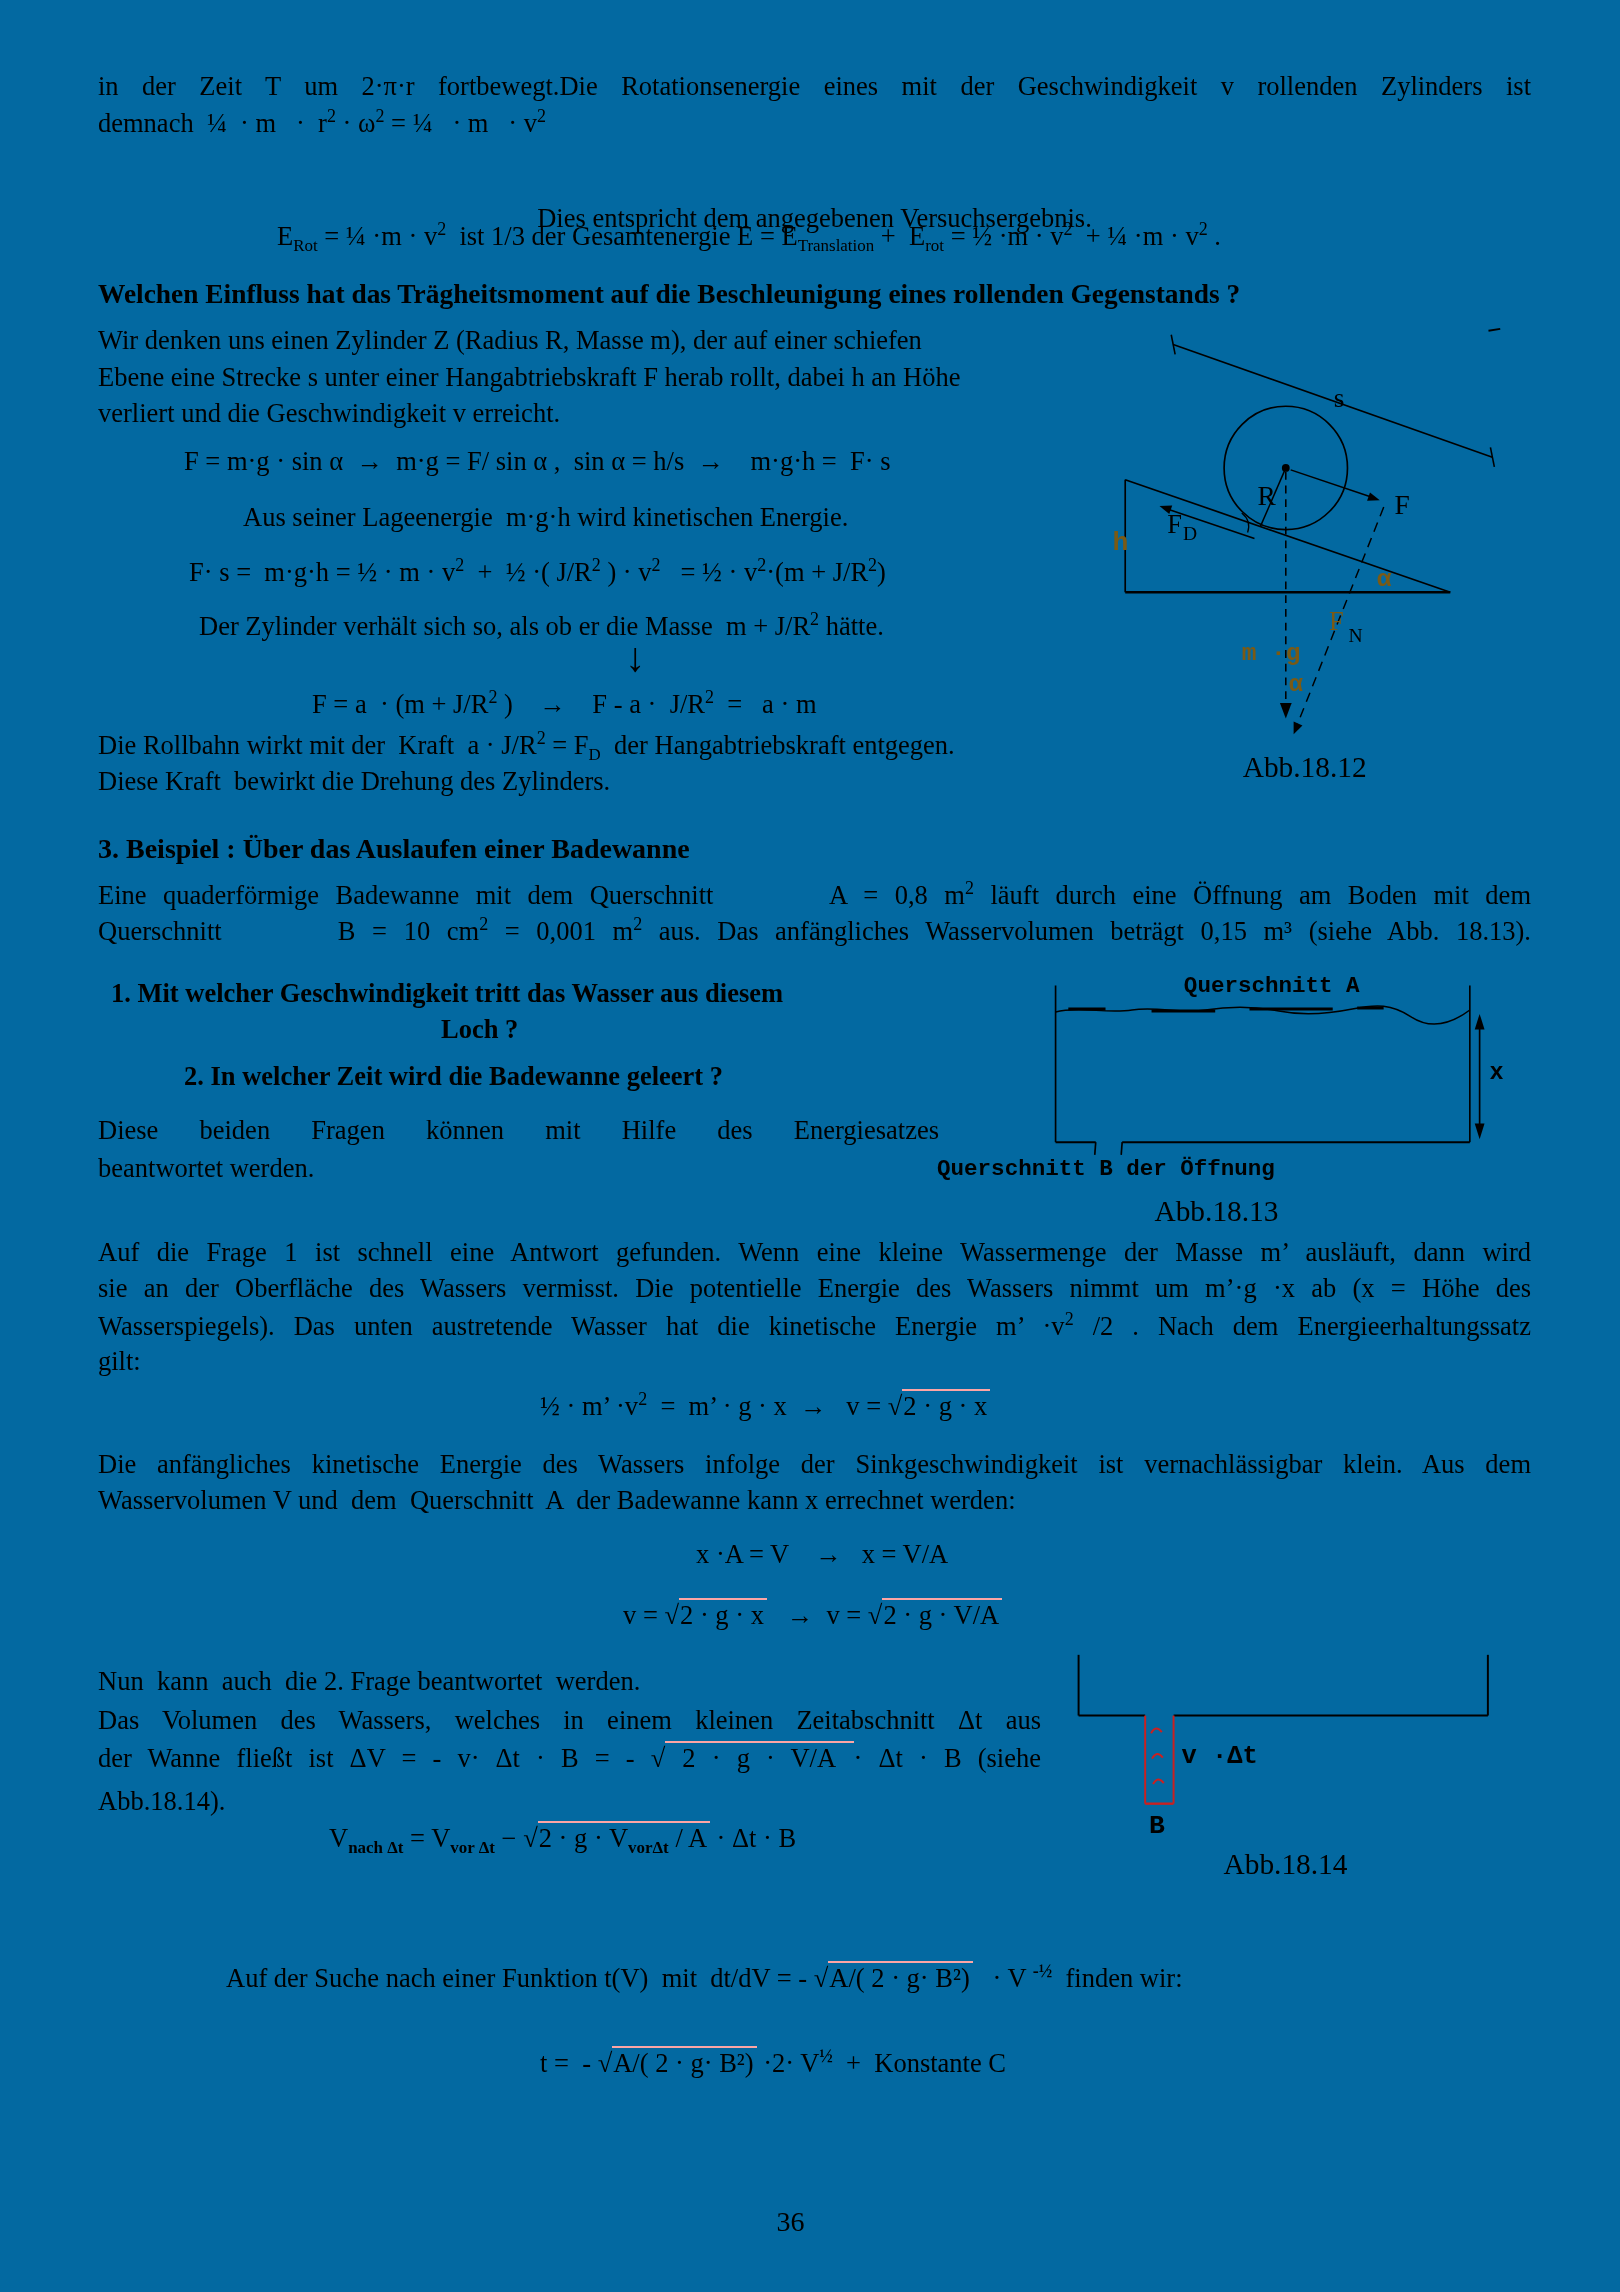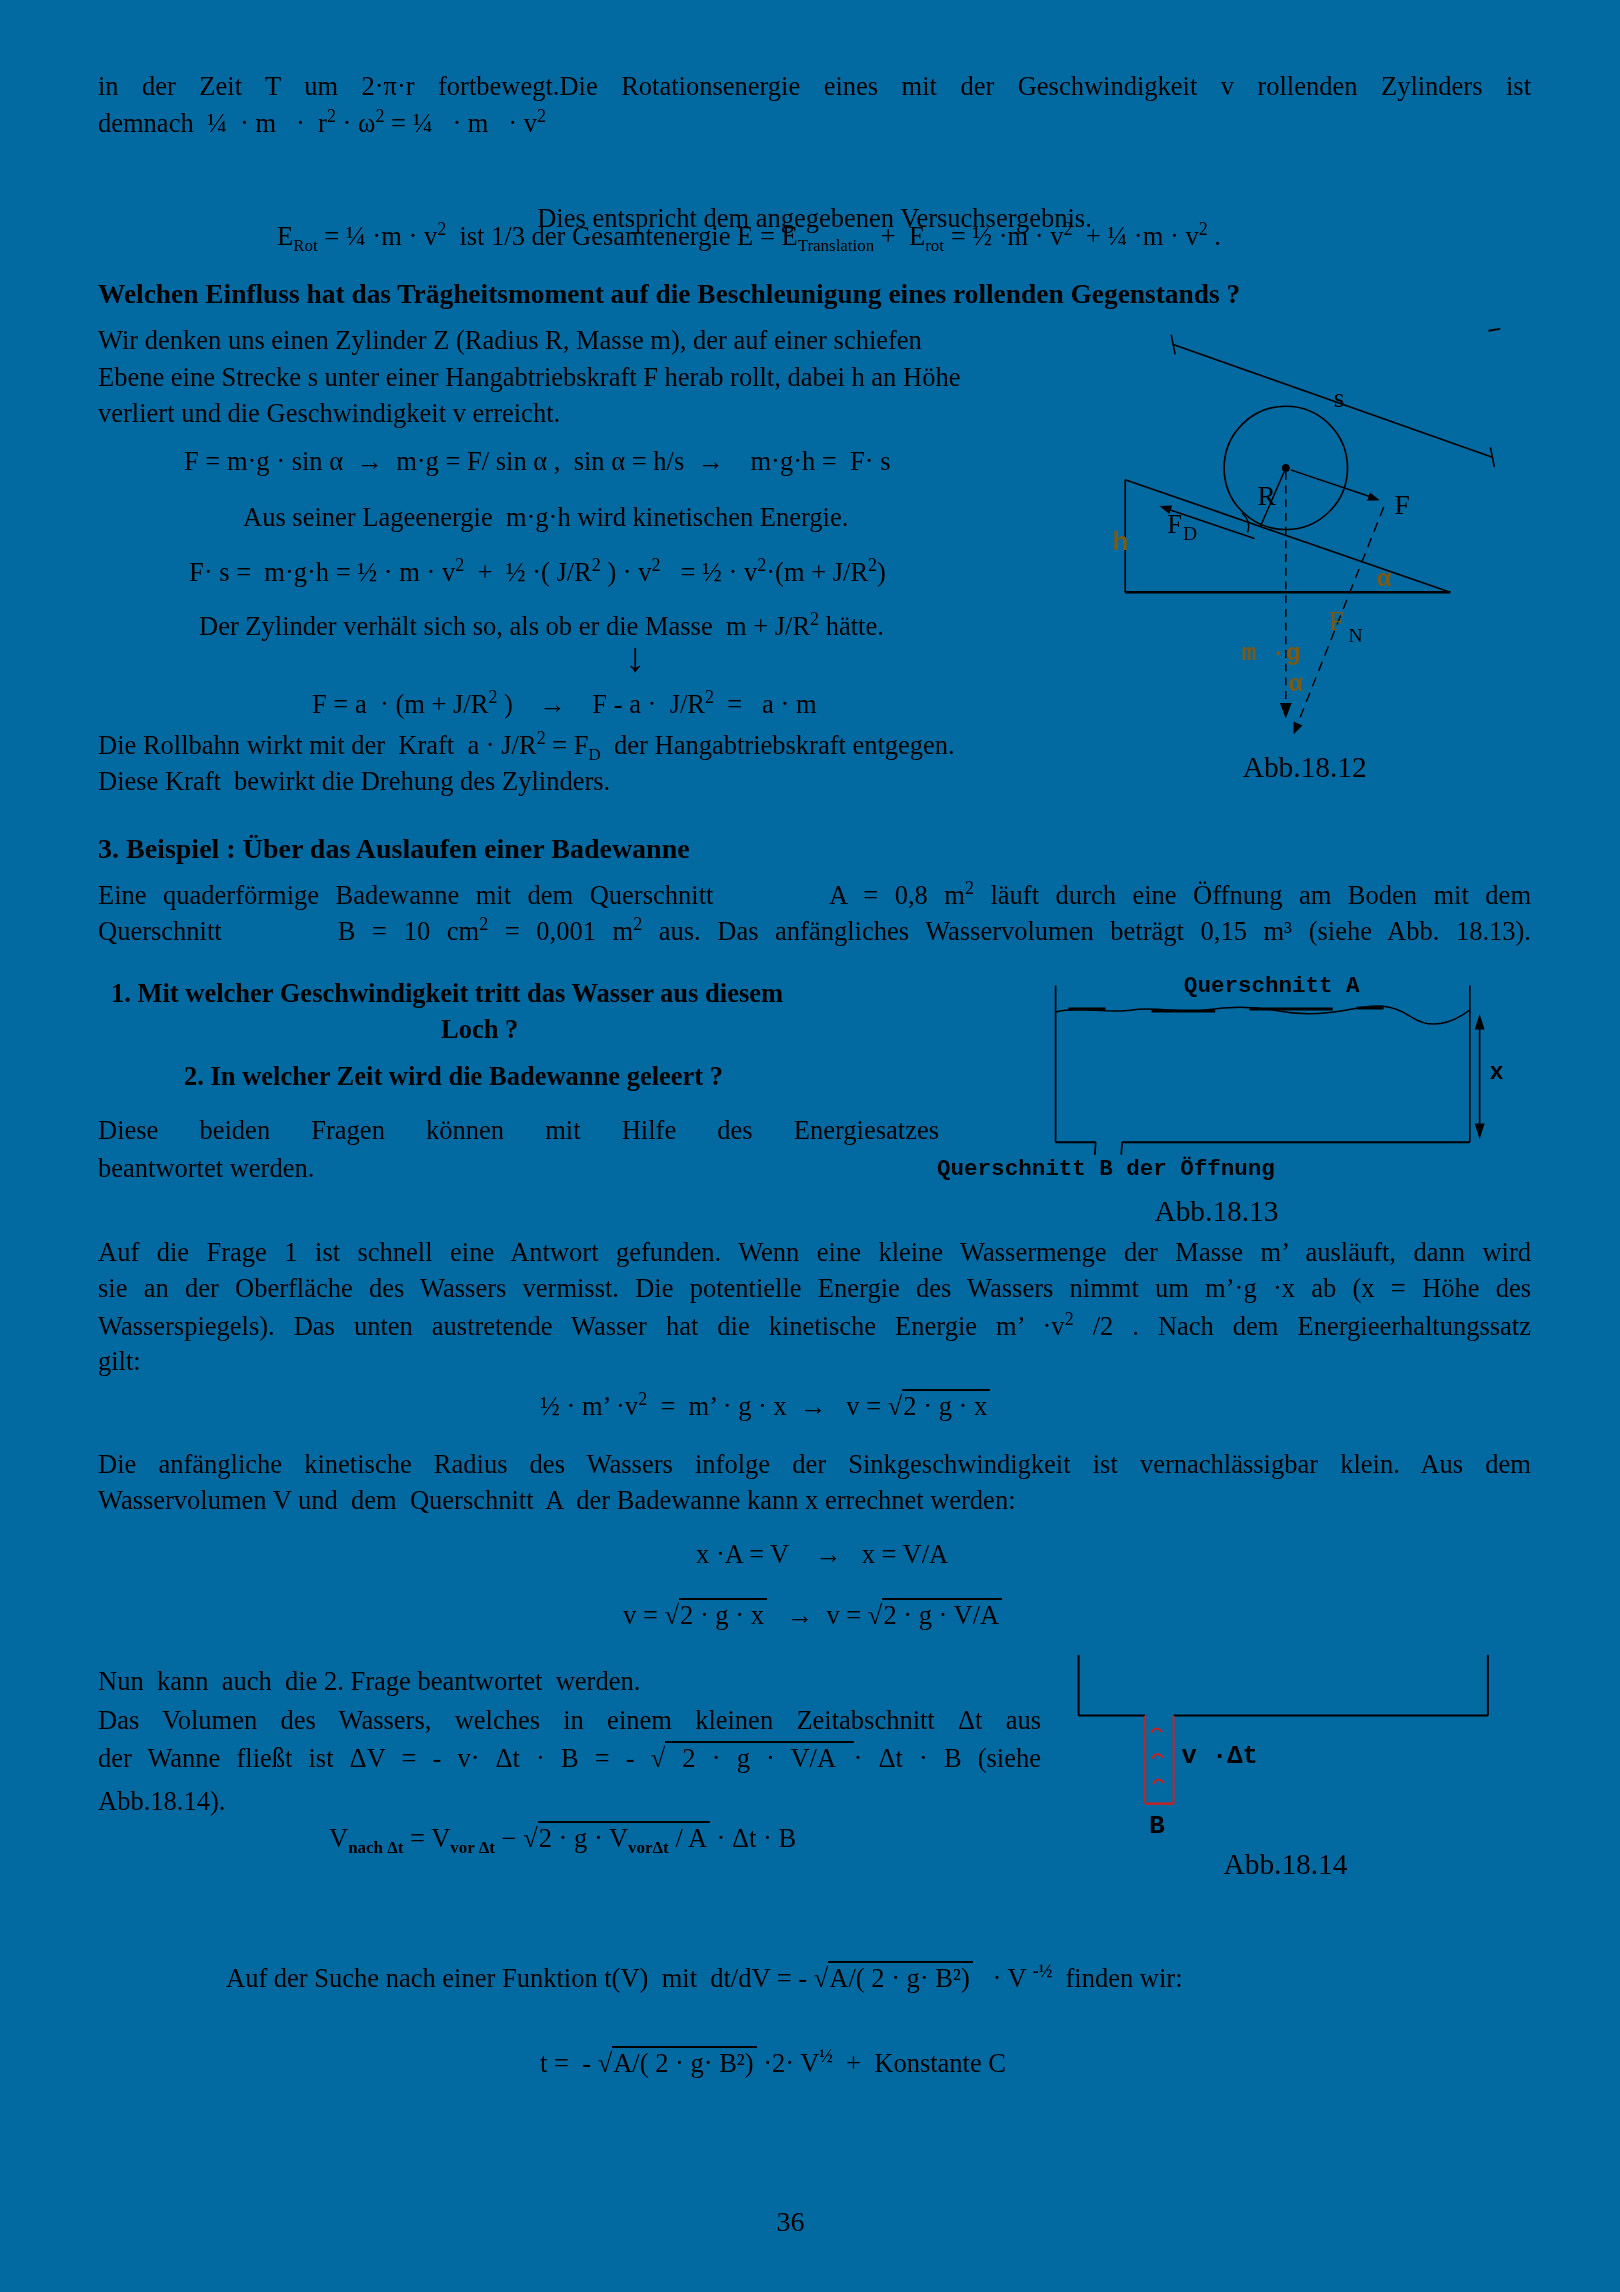--- a/index.html
+++ b/index.html
@@ -4,21 +4,21 @@
 <style>
   html,body{margin:0;padding:0;background:#ffffff;}
   .page{position:relative;width:1620px;height:2293px;background:#0369a1;
         font-family:"Liberation Serif",serif;color:#000;overflow:hidden;}
   .ln{position:absolute;font-size:26.5px;line-height:1.3;white-space:pre-wrap;}
   .jl{text-align:justify;text-align-last:justify;white-space:normal;}
   .b{font-weight:bold;}
   .ctr{text-align:center;margin-top:36px;}
   sup{font-size:68%;}
   sub{font-size:64%;}
-  .rad{border-top:2px solid #000000;padding:0 2.9px 0 1px;}
+  .rad{border-top:2px solid #fca5a5;padding:0 2.9px 0 1px;}
   svg{position:absolute;overflow:visible;}
   svg text{font-family:"Liberation Serif",serif;}
   svg text.mono{font-family:"Liberation Mono",monospace;font-weight:700;}
 </style>
 </head>
 <body>
 
 <div class="page">
 
   <div class="ln jl" style="left:98px;top:69px;width:1433px">in der Zeit T um 2·π·r fortbewegt.Die Rotationsenergie eines mit der Geschwindigkeit v rollenden Zylinders  ist</div>
@@ -128,21 +128,21 @@
     <text x="238" y="265" font-size="30">Abb.18.13</text>
   </svg>
 
   <div class="ln jl" style="left:98px;top:1235px;width:1433px">Auf die  Frage 1 ist  schnell  eine Antwort gefunden. Wenn eine kleine Wassermenge der Masse m’ ausläuft, dann wird</div>
   <div class="ln jl" style="left:98px;top:1271px;width:1433px">sie an der Oberfläche des Wassers vermisst. Die potentielle Energie des Wassers nimmt um m’·g ·x ab (x = Höhe des</div>
   <div class="ln jl" style="left:98px;top:1308px;width:1433px">Wasserspiegels). Das unten austretende Wasser hat die kinetische Energie m’ ·v<sup>2</sup> /2 . Nach dem Energieerhaltungssatz</div>
   <div class="ln" style="left:98px;top:1344px">gilt:</div>
 
   <div class="ln" style="left:540px;top:1388px">½ · m’ ·v<sup>2</sup>  =  m’ · g · x  →   v = √<span class="rad">2 · g · x</span></div>
 
-  <div class="ln jl" style="left:98px;top:1447px;width:1433px">Die anfängliche kinetische Radius des Wassers infolge der Sinkgeschwindigkeit ist vernachlässigbar klein.  Aus dem</div>
+  <div class="ln jl" style="left:98px;top:1447px;width:1433px">Die anfängliches kinetische Energie des Wassers infolge der Sinkgeschwindigkeit ist vernachlässigbar klein.  Aus dem</div>
   <div class="ln" style="left:98px;top:1483px">Wasservolumen V und  dem  Querschnitt  A  der Badewanne kann x errechnet werden:</div>
 
   <div class="ln" style="left:696px;top:1537px">x ·A = V    →   x = V/A</div>
   <div class="ln" style="left:623px;top:1598px">v = √<span class="rad">2 · g · x</span>   →  v = √<span class="rad">2 · g · V/A</span></div>
 
   <div class="ln" style="left:98px;top:1664px">Nun  kann  auch  die 2. Frage beantwortet  werden.</div>
   <div class="ln jl" style="left:98px;top:1703px;width:943px">Das Volumen des Wassers, welches in einem kleinen Zeitabschnitt  Δt  aus</div>
   <div class="ln jl" style="left:98px;top:1741px;width:943px">der Wanne fließt ist ΔV = - v·  Δt  ·  B = - √<span class="rad"> 2 · g · V/A </span>  ·  Δt  ·  B  (siehe</div>
   <div class="ln" style="left:98px;top:1784px">Abb.18.14).</div>
 

